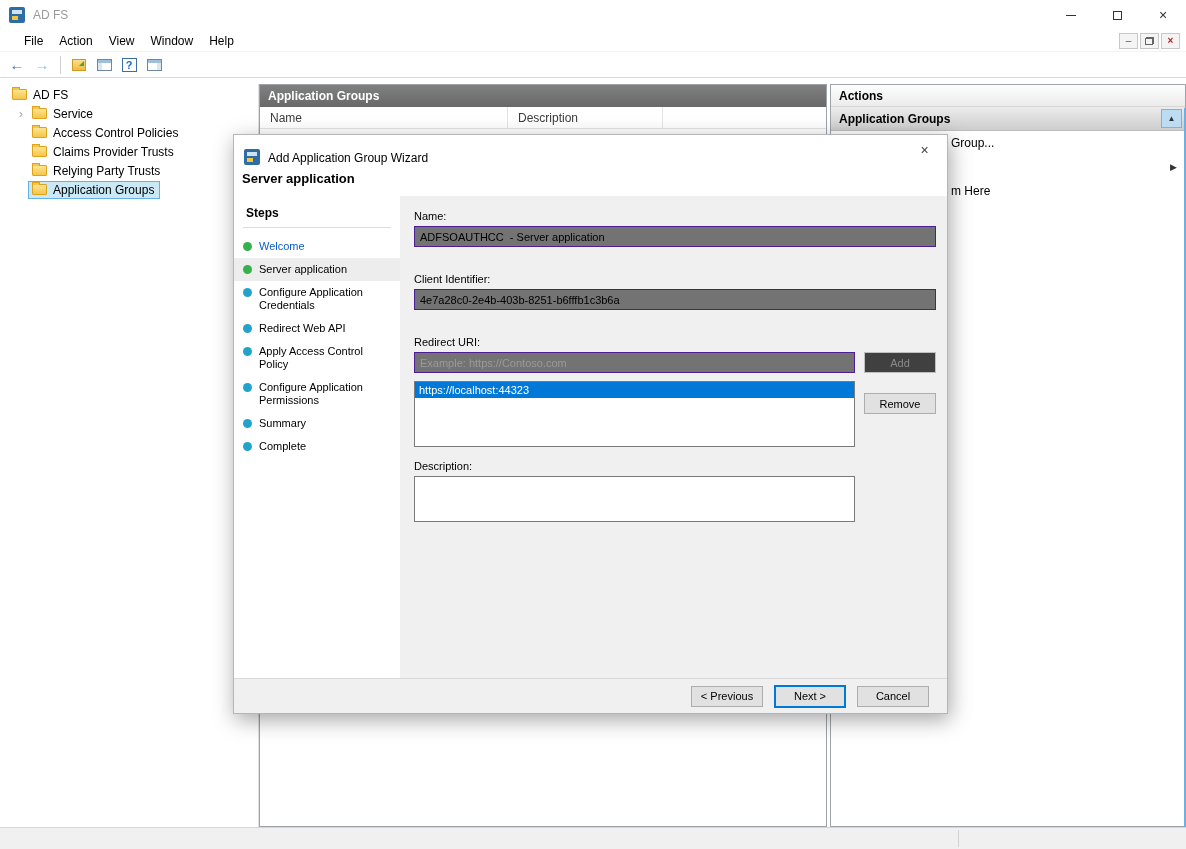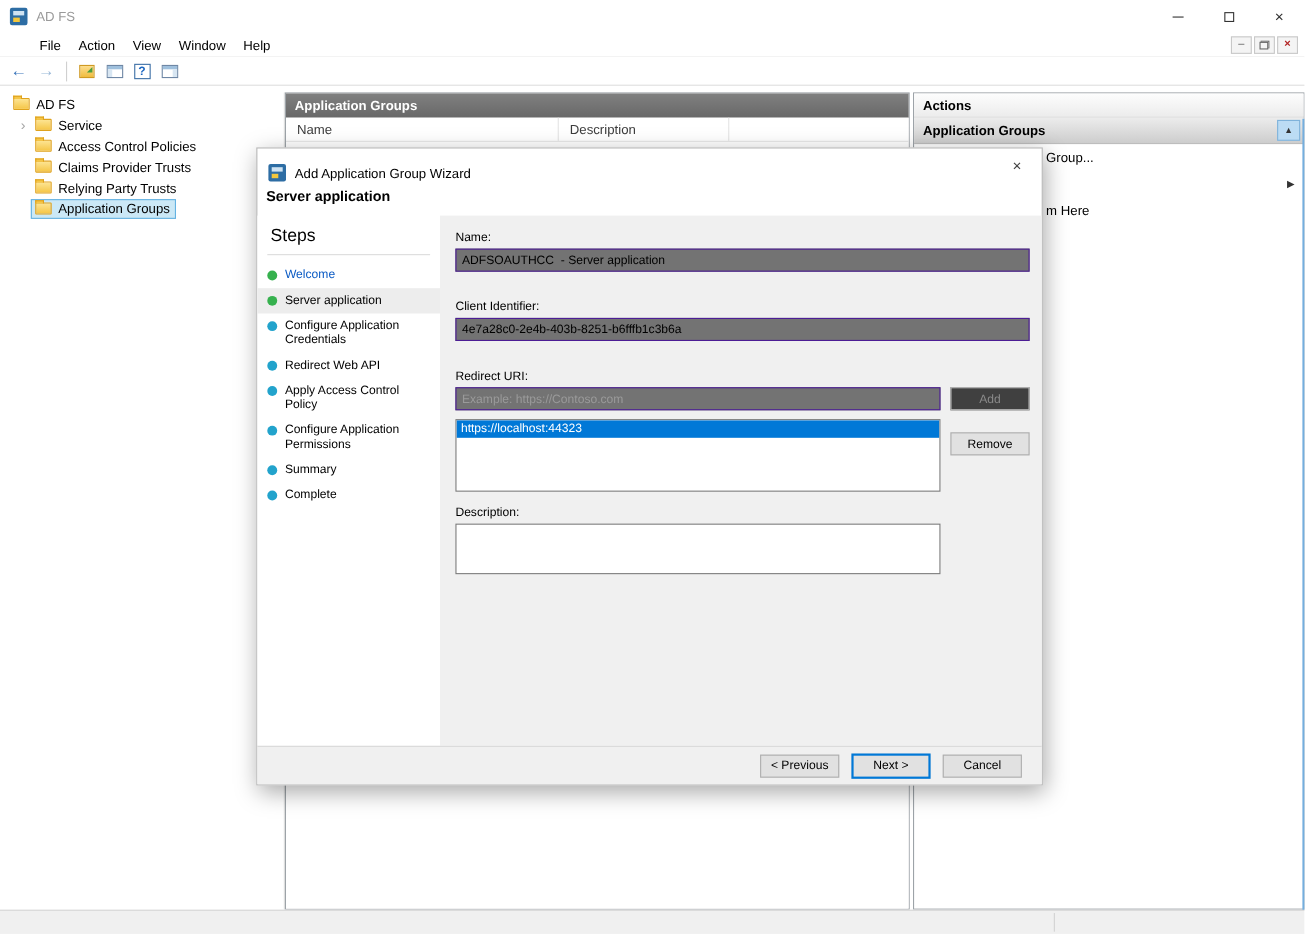--- a/index.html
+++ b/index.html
@@ -12,21 +12,21 @@
   .app-icon:before{content:"";position:absolute;left:3px;top:3px;width:10px;height:4px;background:#cfe3f2}
   .app-icon:after{content:"";position:absolute;left:3px;top:9px;width:6px;height:4px;background:#f3c73c}
   .title-text{margin-left:8px;color:#9a9a9a;font-size:12px}
   .win-controls{margin-left:auto;display:flex;height:30px}
   .win-btn{width:46px;height:30px;display:flex;align-items:center;justify-content:center;color:#333}
   .glyph-min{width:10px;height:1px;background:#333}
   .glyph-max{width:9px;height:9px;border:1px solid #333}
   .glyph-close{font-size:14px;color:#333;line-height:1}
 
   
-  .menubar{height:22px;display:flex;align-items:center;background:#fff;padding-left:28px;border-bottom:1px solid #f2f2f2}
+  .menubar{height:22px;display:flex;align-items:center;background:#fff;padding-left:16px;border-bottom:1px solid #f2f2f2}
   .menu-item{padding:0 8px;font-size:12px;color:#000}
   .mdi-controls{margin-left:auto;display:flex;gap:2px;margin-right:6px}
   .mdi-btn{width:19px;height:16px;border:1px solid #c8c8c8;background:#f4f4f4;display:flex;align-items:center;justify-content:center;font-size:10px;color:#555}
   .restore-glyph{position:relative;width:9px;height:8px}
   .restore-glyph:before{content:"";position:absolute;top:0;right:0;width:6px;height:5px;border:1px solid #666}
   .restore-glyph:after{content:"";position:absolute;bottom:0;left:0;width:6px;height:5px;border:1px solid #666;background:#f4f4f4}
   .mdi-close{color:#b22222;font-weight:bold}
 
   
   .toolbar{height:26px;display:flex;align-items:center;background:#fff;border-bottom:1px solid #d9d9d9;padding-left:6px;gap:3px}
@@ -76,21 +76,21 @@
   .right-accent{position:absolute;right:0;top:108px;bottom:22px;width:2px;background:#74aede}
 
   
   .wizard{position:absolute;left:233px;top:134px;width:715px;height:580px;background:#fff;border:1px solid #b5b5b5;box-shadow:2px 6px 20px rgba(0,0,0,.35);display:flex;flex-direction:column;z-index:10}
   .wiz-titlebar{height:30px;display:flex;align-items:flex-end;padding-left:10px;flex:none}
   .wiz-title{margin-left:8px;font-size:12px}
   .wiz-close{margin-left:auto;width:45px;height:30px;display:flex;align-items:center;justify-content:center;font-size:14px;color:#444}
   .wiz-heading{padding:6px 0 10px 8px;font-weight:bold;font-size:13px;flex:none}
   .wiz-body{flex:1;display:flex;min-height:0}
   .steps-panel{width:166px;background:#fff;padding-top:6px;flex:none}
-  .steps-title{font-weight:normal;font-size:16px;padding:4px 0 7px 12px}
+  .steps-title{font-weight:bold;font-size:12px;padding:4px 0 7px 12px}
   .steps-sep{height:1px;background:#dcdcdc;margin:0 9px 7px 9px}
   .step{display:flex;align-items:flex-start;padding:5px 6px 5px 9px;font-size:11px;line-height:13px}
   .step .dot{width:9px;height:9px;border-radius:50%;margin:2px 7px 0 0;flex:none}
   .step.done .dot{background:#36b14e}
   .step.pending .dot{background:#22a3cc}
   .step.current{background:#ededed}
   .step.link .lbl{color:#0b5bc4}
 
   .form-area{flex:1;background:#f0f0f0;padding:14px 11px 0 14px;font-size:11px;overflow:hidden}
   .field-label{margin-bottom:4px;color:#000}

